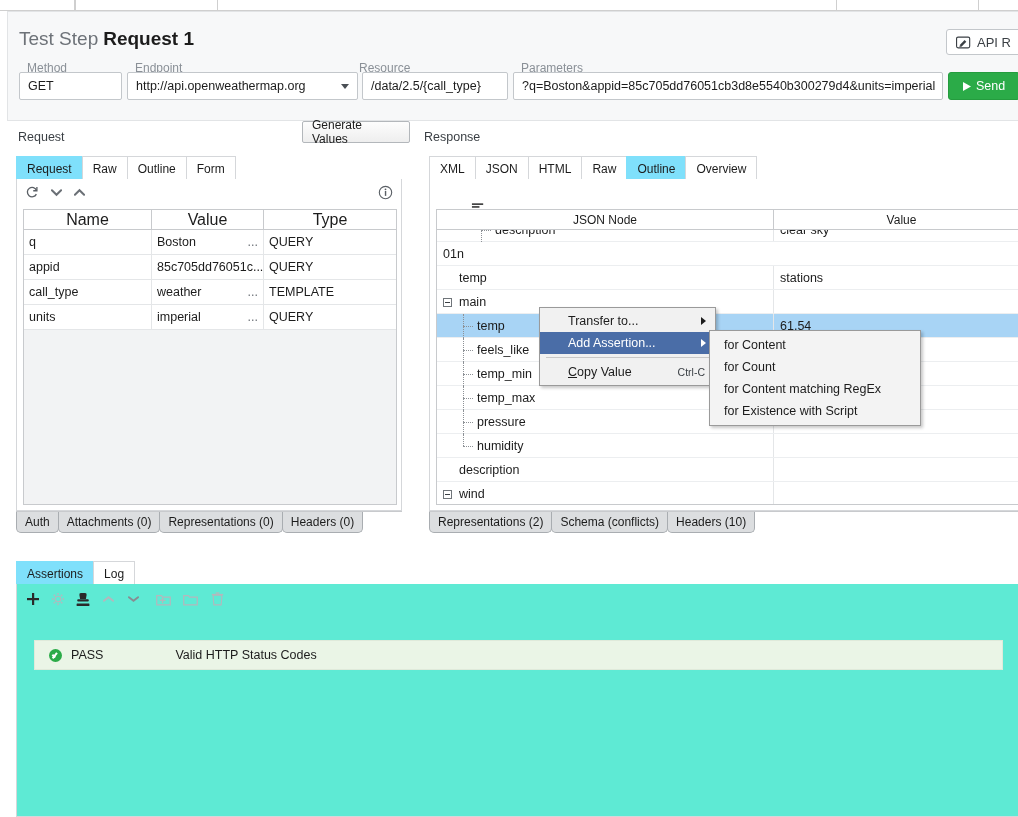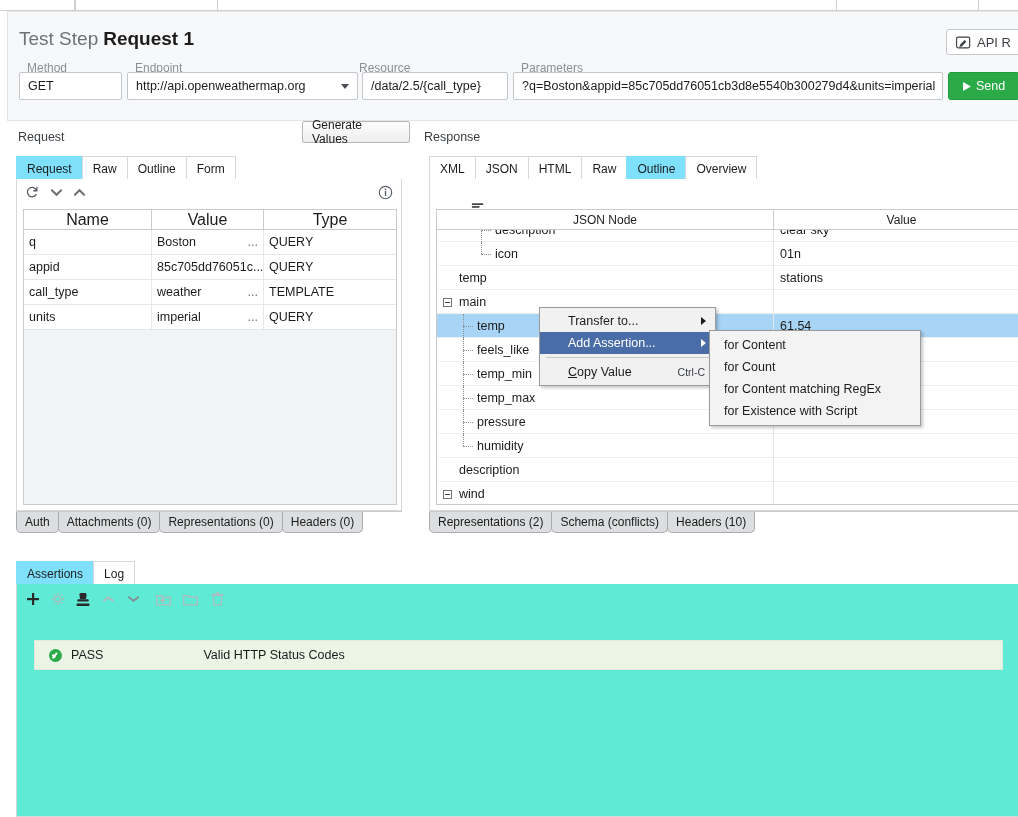--- a/index.html
+++ b/index.html
@@ -443,25 +443,20 @@
           <div style="position:relative;overflow:hidden;height:275px">
             <div class="orow" style="margin-top: -12px;">
               <div class="ocell-node">
                 <div class="vline" style="left:44px;top:0;height:24px"></div>
                 <div class="hline" style="left:44px;top:12px;width:10px"></div>
                 <div class="olabel" style="left:58px">description</div>
               </div>
               <div class="ocell-val">clear sky</div>
             </div>
             <div class="orow">
-              <div class="ocell-node">
-                <div class="vline" style="left:44px;top:0;height:12px"></div>
-                <div class="hline" style="left:44px;top:12px;width:10px"></div>
-                <div class="olabel" style="left:58px">icon</div>
-              </div>
               <div class="ocell-val">01n</div>
             </div>
             <div class="orow">
               <div class="ocell-node">
                 <div class="olabel" style="left:22px">temp</div>
               </div>
               <div class="ocell-val">stations</div>
             </div>
             <div class="orow">
               <div class="ocell-node">
@@ -613,21 +608,21 @@
             </svg>
         </span>
       </div>
 
       <div id="assert-list">
           <div class="assert-row" style="left:17px; top:56px; width:969px; height:30px;">
             <div style="display:flex;align-items:center;gap:9px;padding-left:14px">
               <span class="pass-dot"></span>
               <span style="font-size:12.5px">PASS</span>
             </div>
-            <div style="margin-left:100px;font-size:12.5px">Valid HTTP Status Codes</div>
+            <div style="margin-left:72px;font-size:12.5px">Valid HTTP Status Codes</div>
           </div>
         </div>
     </div>
   </div>
 
   <div class="ctxmenu" id="ctx-menu" style="left:539px; top:307px; width:177px;">
       <div class="ctxitem">
         <span>Transfer to...</span>
         <span class="arrow"></span>
       </div>

